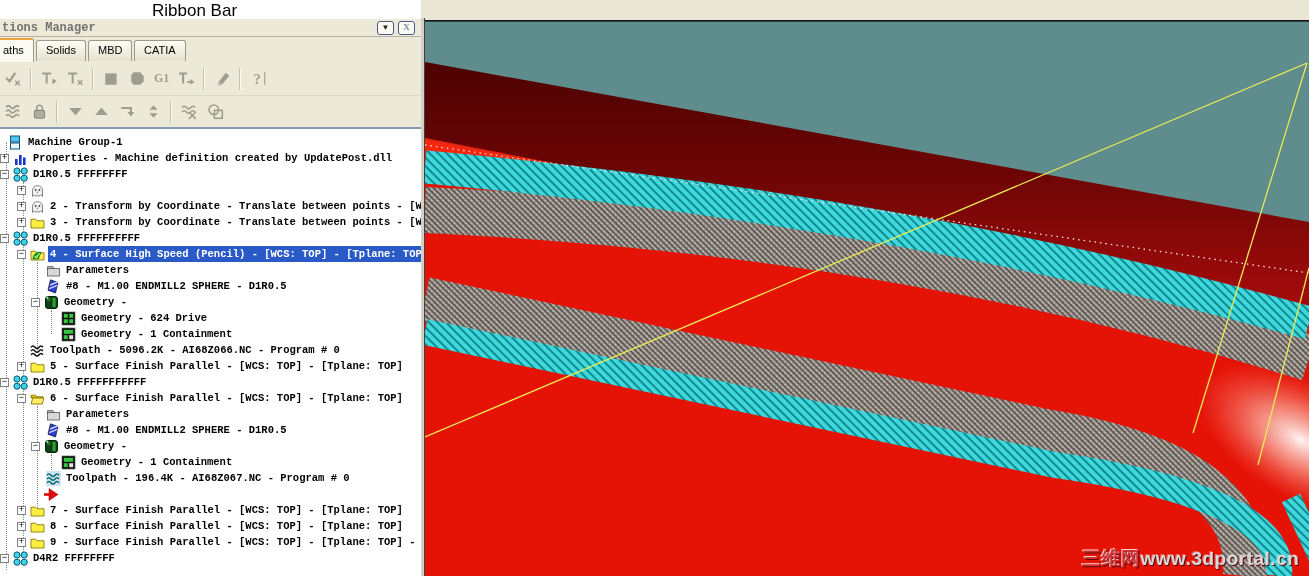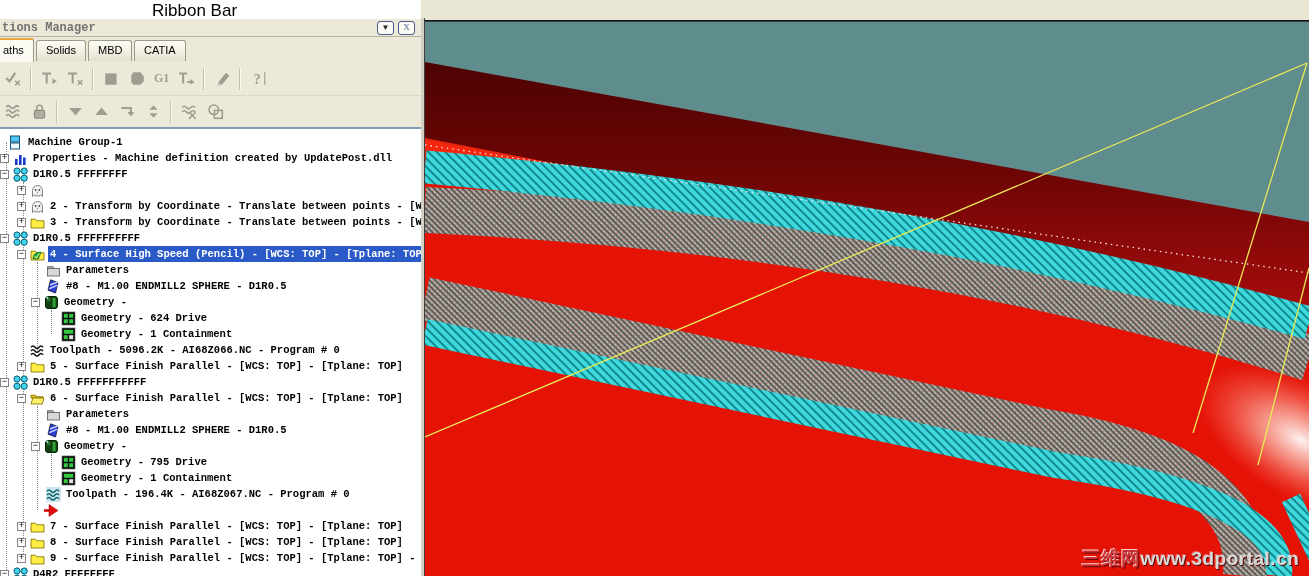--- a/index.html
+++ b/index.html
@@ -389,23 +389,20 @@
         </svg><span class="lab">6 - Surface Finish Parallel - [WCS: TOP] - [Tplane: TOP]</span></div>
       <div class="trow" style="padding-left: 46px;"><svg class="ti">
           <use href="#i-params" xlink:href="#i-params"></use>
         </svg><span class="lab">Parameters</span></div>
       <div class="trow" style="padding-left: 46px;"><svg class="ti">
           <use href="#i-tool" xlink:href="#i-tool"></use>
         </svg><span class="lab">#8 - M1.00 ENDMILL2 SPHERE - D1R0.5</span></div>
       <div class="trow" style="padding-left: 31px;"><span class="exp">−</span><svg class="ti">
           <use href="#i-geom" xlink:href="#i-geom"></use>
         </svg><span class="lab">Geometry -</span></div>
-      <div class="trow" style="padding-left: 61px;"><svg class="ti">
-          <use href="#i-gdrive" xlink:href="#i-gdrive"></use>
-        </svg><span class="lab">Geometry - 795 Drive</span></div>
       <div class="trow" style="padding-left: 61px;"><svg class="ti">
           <use href="#i-gcontain" xlink:href="#i-gcontain"></use>
         </svg><span class="lab">Geometry - 1 Containment</span></div>
       <div class="trow" style="padding-left: 46px;"><svg class="ti">
           <use href="#i-tpathhl" xlink:href="#i-tpathhl"></use>
         </svg><span class="lab">Toolpath - 196.4K - AI68Z067.NC - Program # 0</span></div>
       <div class="trow" style="padding-left: 44px;"><svg class="ti">
           <use href="#i-insarrow" xlink:href="#i-insarrow"></use>
         </svg></div>
       <div class="trow" style="padding-left: 17px;"><span class="exp">+</span><svg class="ti">

